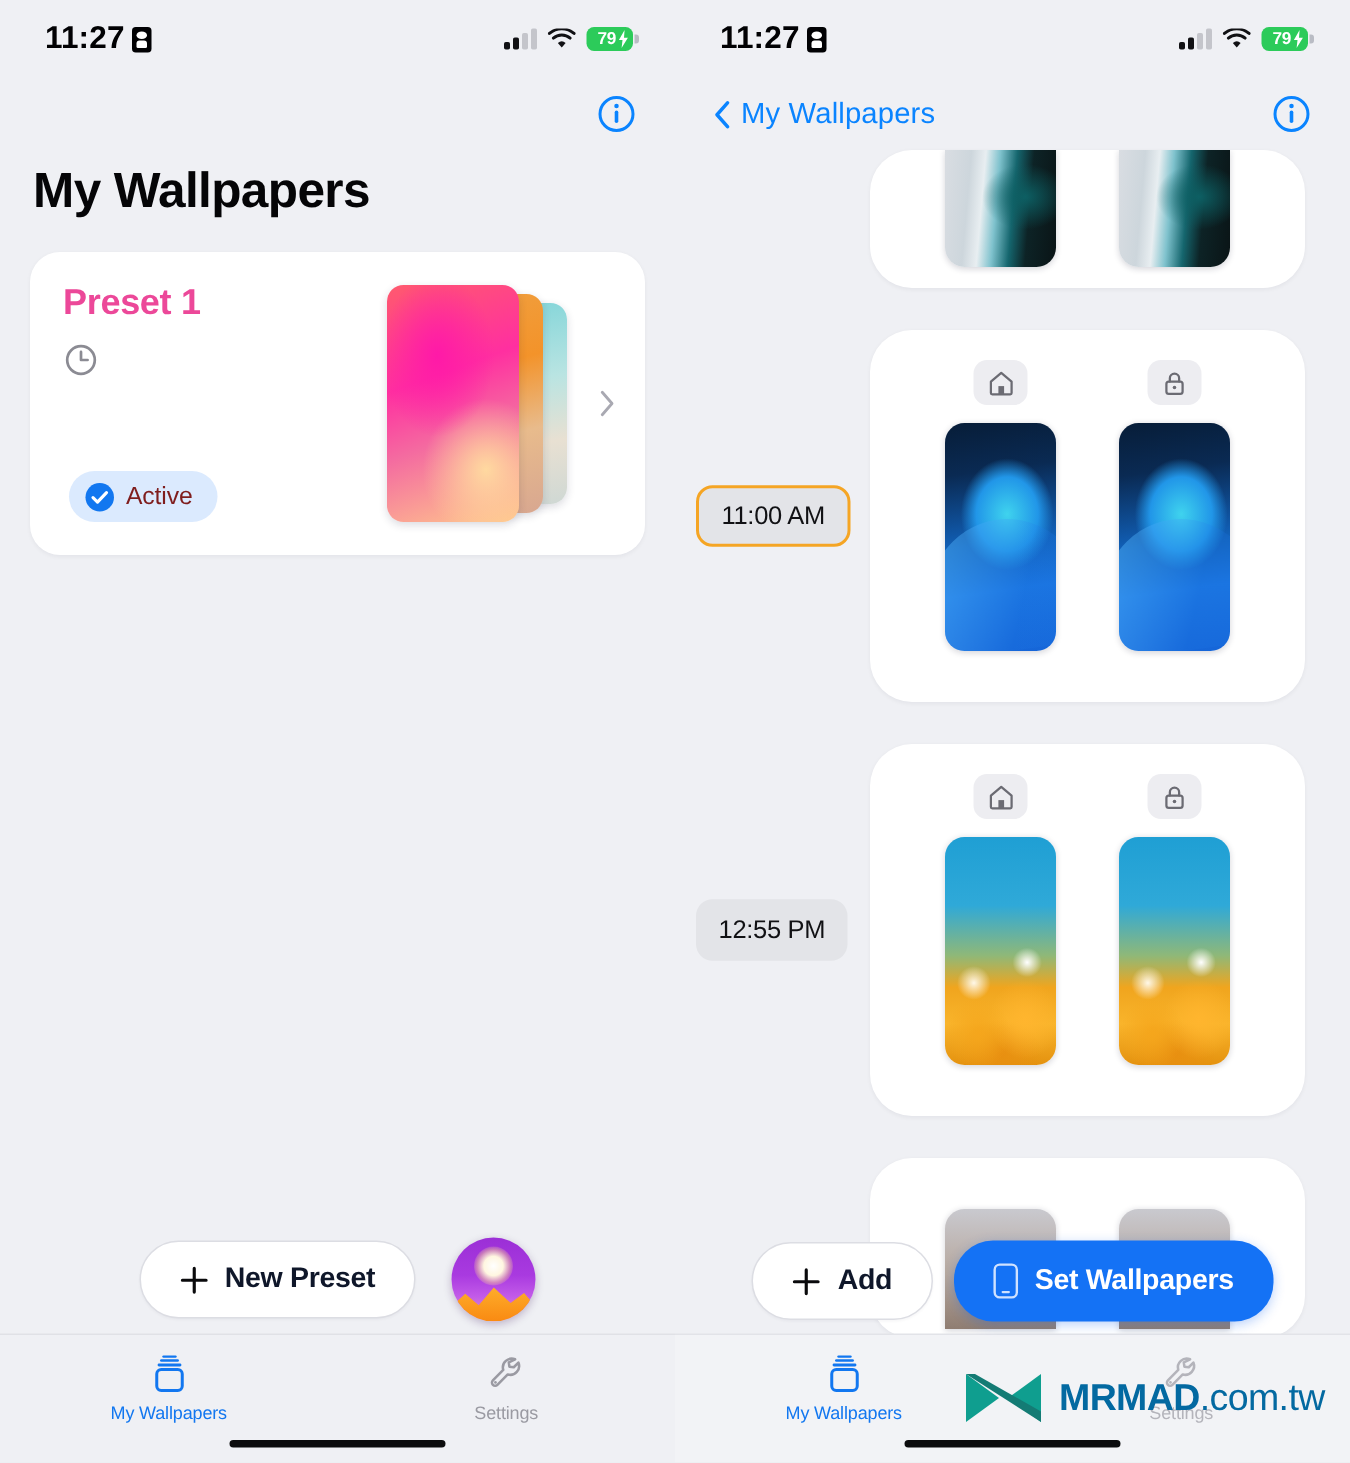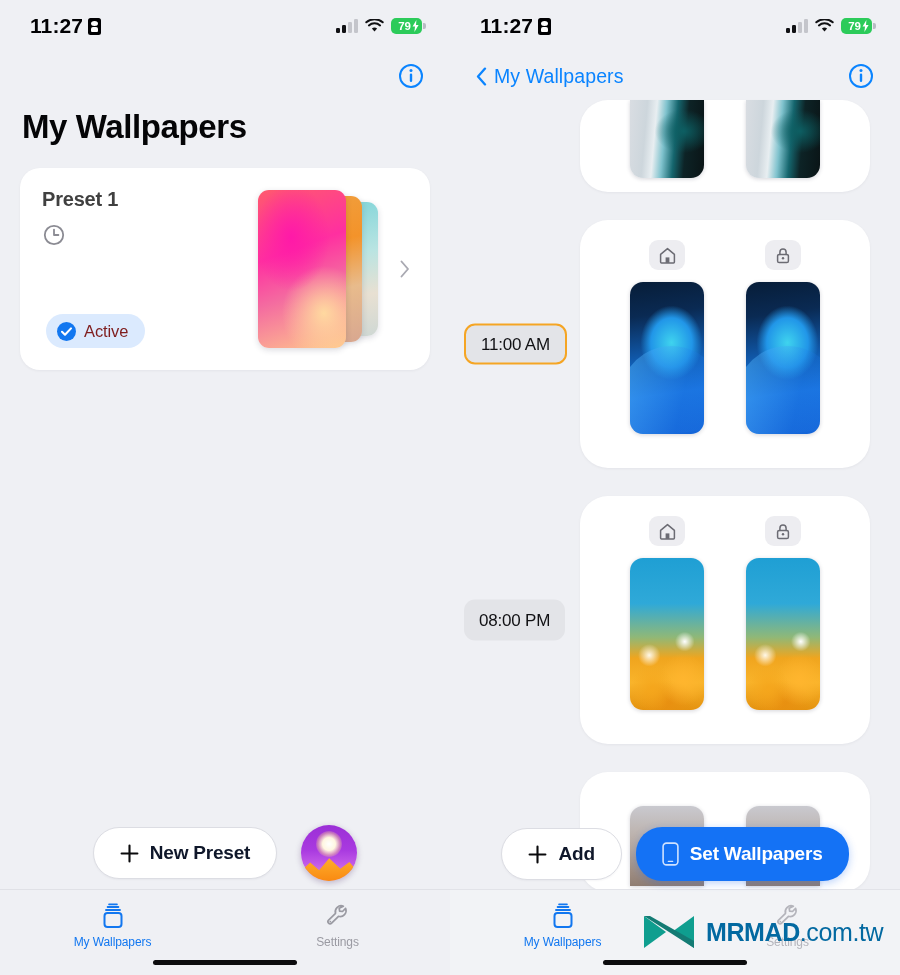--- a/index.html
+++ b/index.html
@@ -71,21 +71,21 @@
     font-size:33px; font-weight:700; color:#050507;
     padding:8px 22px 0; letter-spacing:-.4px;
   }
 
   
   .preset-card {
     margin:22px 20px 0; background:#fff; border-radius:20px;
     height:202px; position:relative; padding:20px 22px;
     box-shadow:0 1px 3px rgba(20,20,40,.05);
   }
-  .preset-name { font-size:20px; font-weight:600; color:#404040; letter-spacing:-.2px; }
+  .preset-name { font-size:24px; font-weight:600; color:#ec4899; letter-spacing:-.2px; }
   .clock-icon { margin-top:12px; width:24px; height:24px; }
   .active-pill {
     position:absolute; left:26px; bottom:22px;
     background:#dbeafe; border-radius:17px; height:34px;
     display:flex; align-items:center; gap:8px; padding:0 17px 0 11px; cursor:pointer;
   }
   .check-circle {
     width:19px; height:19px; border-radius:50%; background:#1277f0;
     display:flex; align-items:center; justify-content:center; flex:none;
   }
@@ -399,21 +399,21 @@
                 <path d="M5.9 8.4 V6.2 a3.1 3.1 0 0 1 6.2 0 V8.4" fill="none" stroke="#6b6b73" stroke-width="1.5" stroke-linecap="round"></path>
                 <circle cx="9" cy="12.3" r="1.2" fill="#6b6b73"></circle>
               </svg>
             </div>
             <div class="phone-thumb wp-blue"></div>
           </div>
         </div>
       </div>
 
       <div class="wp-card" style="margin-top:28px; height:248px;">
-        <div class="time-badge">08:00 PM</div>
+        <div class="time-badge">12:55 PM</div>
         <div class="pair">
           <div class="wp-col">
             <div class="badge-sq">
               <svg width="19" height="19" viewBox="0 0 19 19">
                 <path d="M2.6 8.4 L9.5 2.6 L16.4 8.4 V16 a0.9 0.9 0 0 1 -0.9 0.9 H3.5 a0.9 0.9 0 0 1 -0.9 -0.9 Z" fill="none" stroke="#6b6b73" stroke-width="1.5" stroke-linejoin="round"></path>
                 <rect x="7.6" y="11.4" width="3.8" height="5.5" fill="#6b6b73"></rect>
               </svg>
             </div>
             <div class="phone-thumb wp-flower"></div>
           </div>

